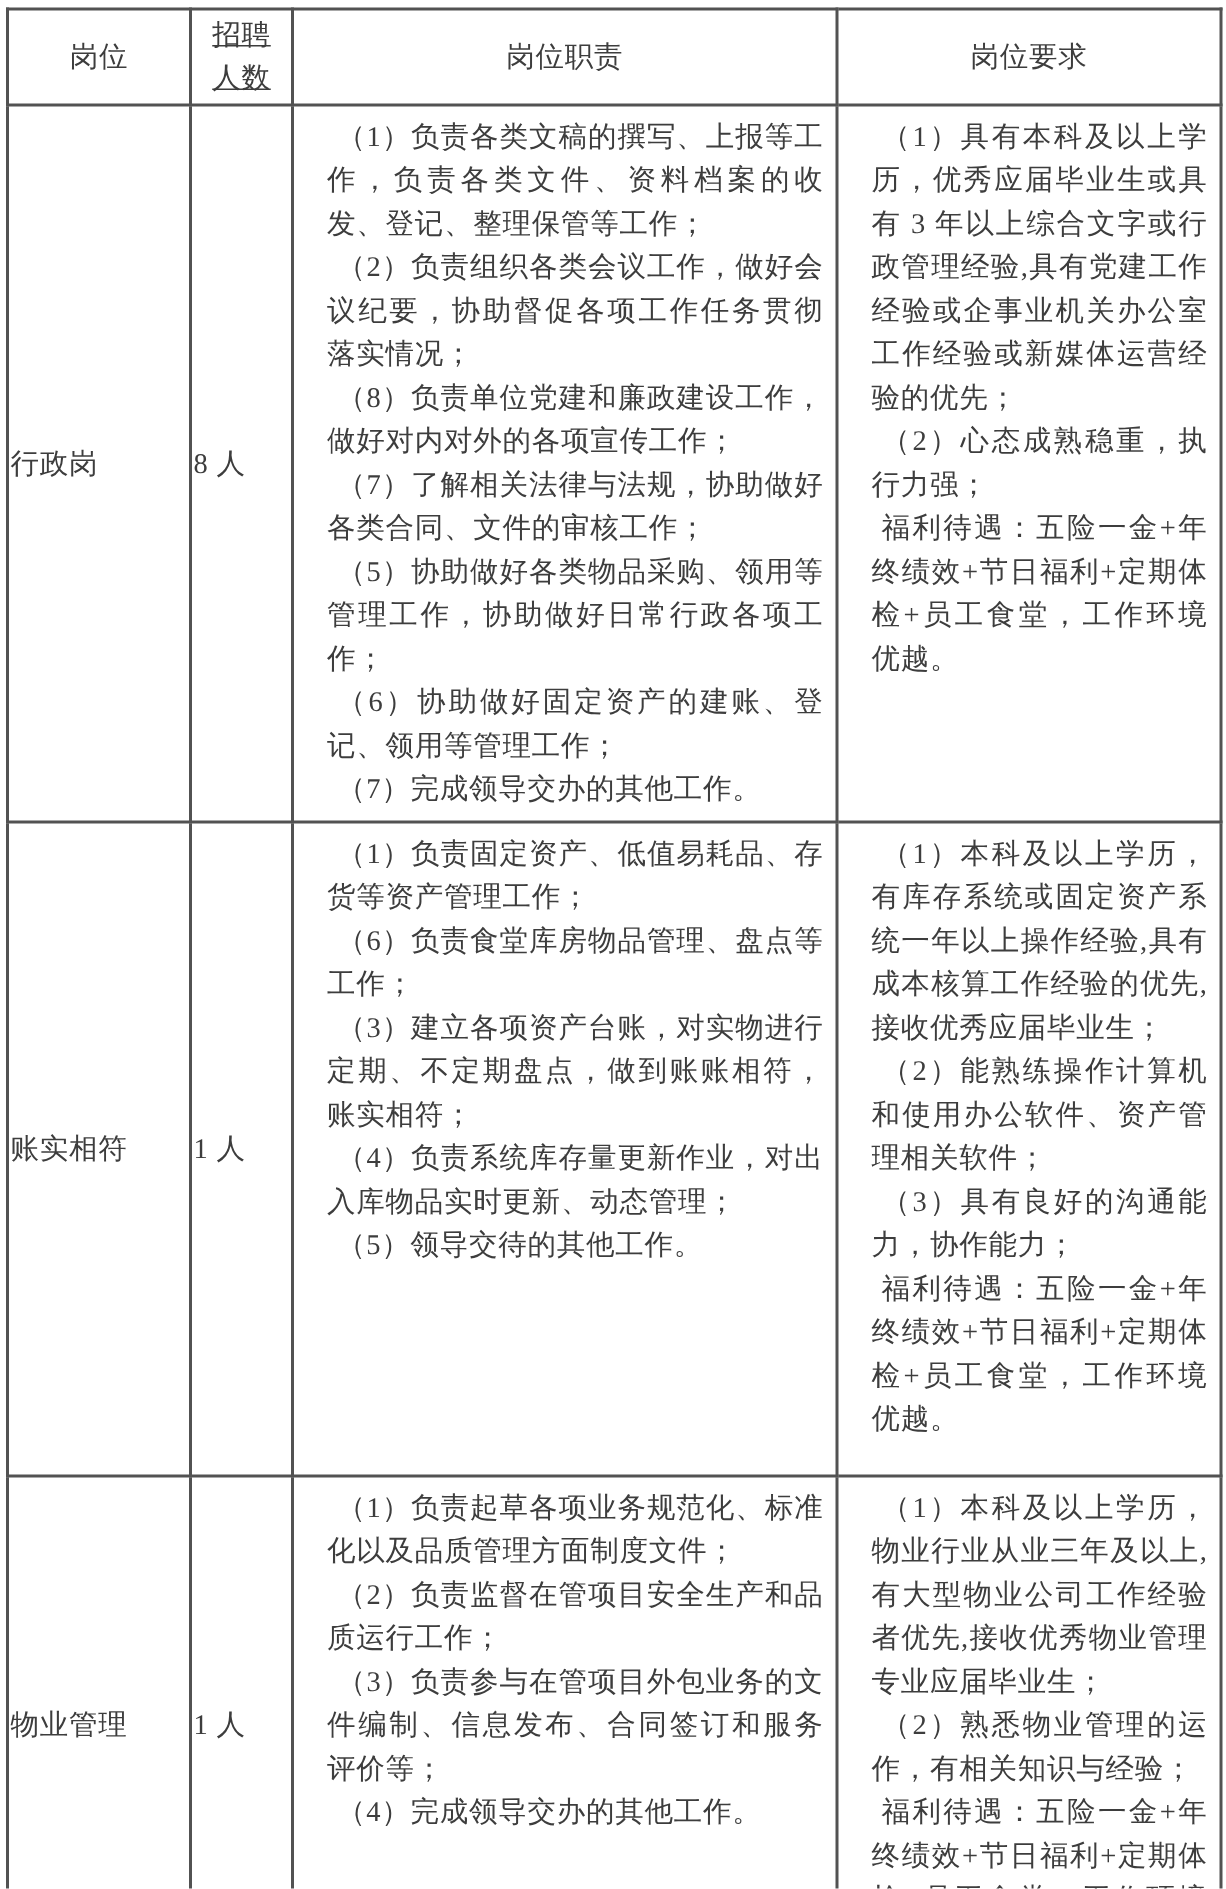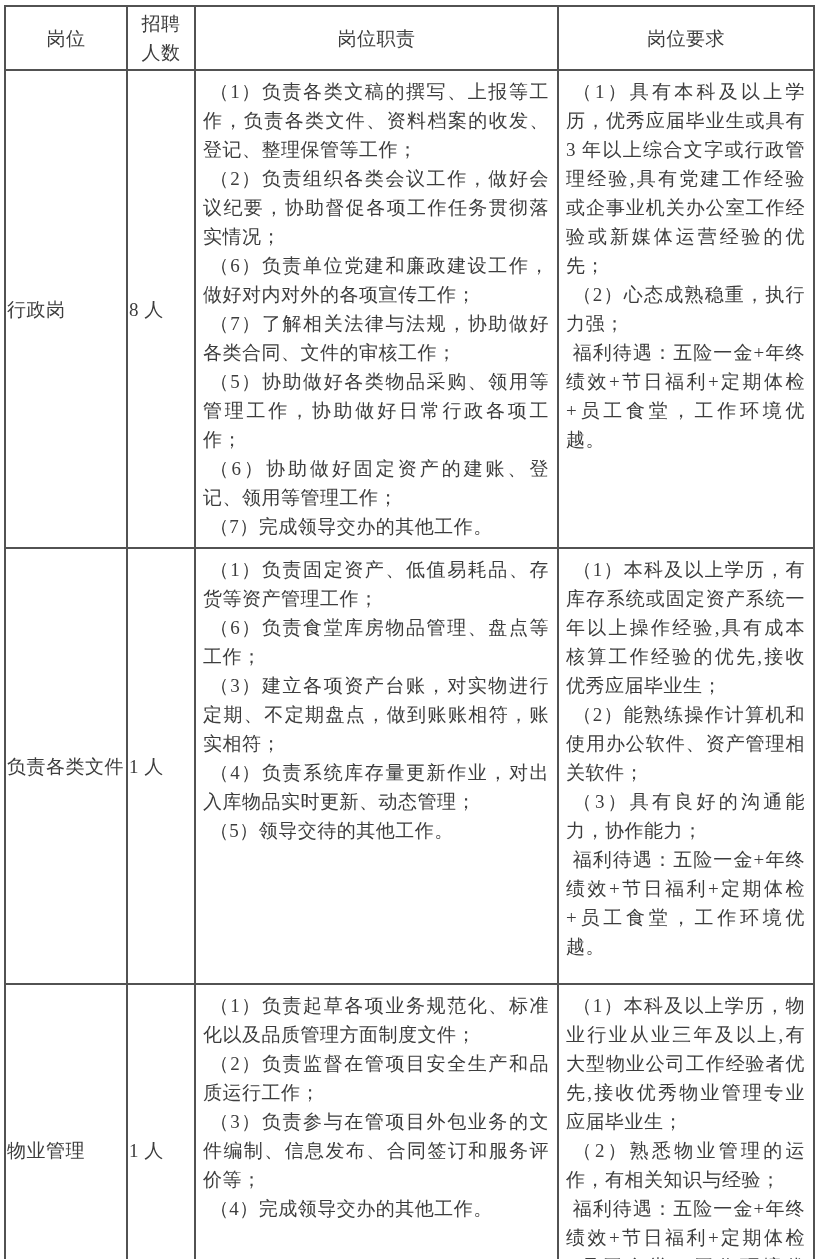--- a/index.html
+++ b/index.html
@@ -27,29 +27,29 @@
     line-height: 29px;
     letter-spacing: 0.5px;
     box-sizing: border-box;
   }
   .recruit th {
     height: 55px;
     text-align: center;
     vertical-align: middle;
     padding: 2px 4px;
   }
-  th.th-count { padding: 2px 11px; }
+  th.th-count { padding: 2px 11px; text-decoration: underline; }
   td.cell-pos, td.cell-count {
     vertical-align: middle;
     white-space: nowrap;
   }
   td.cell-duties, td.cell-reqs {
     vertical-align: top;
     text-align: justify;
-    padding: 6px 8px 6px 7px;
+    padding: 6px 8px 6px 22px;
   }
   td.cell-duties .para, td.cell-reqs .para {
     margin: 0;
     text-indent: 0.35em;
   }
   tr.row-admin td   { height: 435px; }
   tr.row-asset td   { height: 436px; margin-top: 17px; }
   tr.row-property td{ height: 320px; }
 </style>
 </head>
@@ -70,34 +70,34 @@
       <th class="th-reqs">岗位要求</th>
     </tr>
   </thead>
   <tbody>
     <tr class="row-admin">
       <td class="cell-pos">行政岗</td>
       <td class="cell-count">8 人</td>
       <td class="cell-duties">
           <p class="para">（1）负责各类文稿的撰写、上报等工作，负责各类文件、资料档案的收发、登记、整理保管等工作；</p>
           <p class="para">（2）负责组织各类会议工作，做好会议纪要，协助督促各项工作任务贯彻落实情况；</p>
-          <p class="para">（6）负责单位党建和廉政建设工作，做好对内对外的各项宣传工作；</p>
+          <p class="para">（8）负责单位党建和廉政建设工作，做好对内对外的各项宣传工作；</p>
           <p class="para">（7）了解相关法律与法规，协助做好各类合同、文件的审核工作；</p>
           <p class="para">（5）协助做好各类物品采购、领用等管理工作，协助做好日常行政各项工作；</p>
           <p class="para">（6）协助做好固定资产的建账、登记、领用等管理工作；</p>
           <p class="para">（7）完成领导交办的其他工作。</p>
         </td>
       <td class="cell-reqs">
           <p class="para">（1）具有本科及以上学历，优秀应届毕业生或具有 3 年以上综合文字或行政管理经验,具有党建工作经验或企事业机关办公室工作经验或新媒体运营经验的优先；</p>
           <p class="para">（2）心态成熟稳重，执行力强；</p>
           <p class="para">福利待遇：五险一金+年终绩效+节日福利+定期体检+员工食堂，工作环境优越。</p>
         </td>
     </tr>
     <tr class="row-asset">
-      <td class="cell-pos">负责各类文件</td>
+      <td class="cell-pos">账实相符</td>
       <td class="cell-count">1 人</td>
       <td class="cell-duties">
           <p class="para">（1）负责固定资产、低值易耗品、存货等资产管理工作；</p>
           <p class="para">（6）负责食堂库房物品管理、盘点等工作；</p>
           <p class="para">（3）建立各项资产台账，对实物进行定期、不定期盘点，做到账账相符，账实相符；</p>
           <p class="para">（4）负责系统库存量更新作业，对出入库物品实时更新、动态管理；</p>
           <p class="para">（5）领导交待的其他工作。</p>
         </td>
       <td class="cell-reqs">
           <p class="para">（1）本科及以上学历，有库存系统或固定资产系统一年以上操作经验,具有成本核算工作经验的优先,接收优秀应届毕业生；</p>

